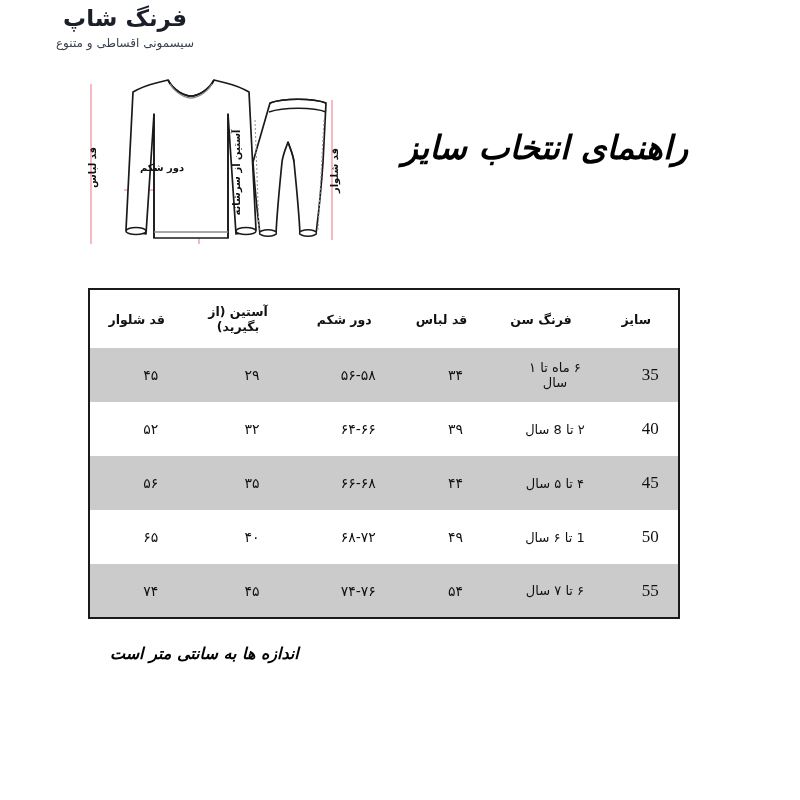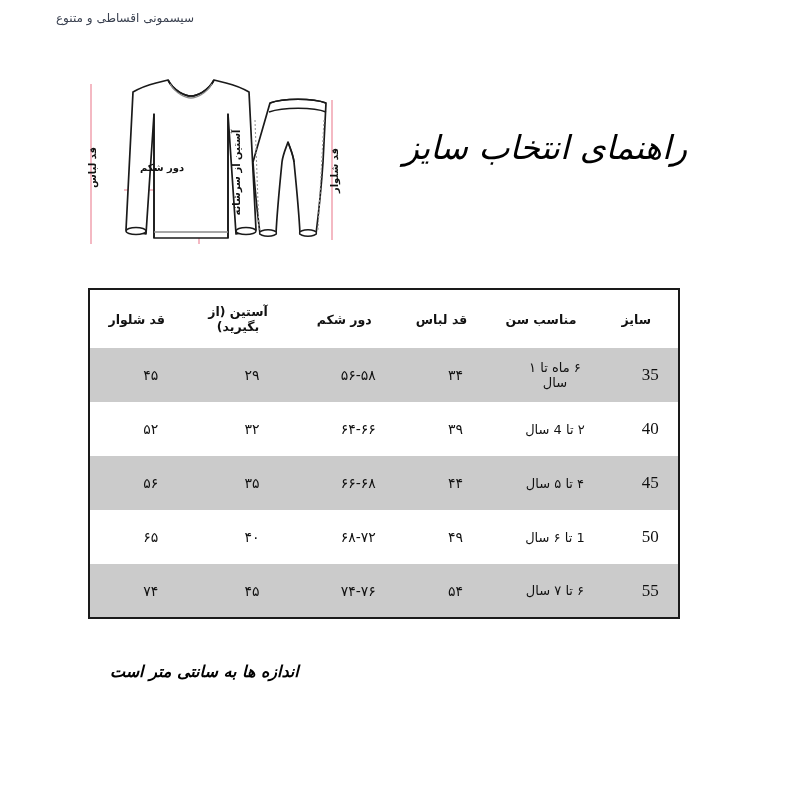--- a/index.html
+++ b/index.html
@@ -41,21 +41,21 @@
   }
 
   
   .main-title {
     position: absolute;
     top: 128px;
     right: 95px;
     width: 320px;
     text-align: center;
     font-size: 33px;
-    font-weight: normal;
+    font-weight: bold;
     font-style: italic;
     color: #000000;
     direction: rtl;
     letter-spacing: -0.5px;
   }
 
   
   .illustration {
     position: absolute;
     left: 78px;
@@ -149,36 +149,36 @@
   col.c-pants   { width: 16.0%; }
 
   
   .notes {
     position: absolute;
     right: 90px;
     top: 645px;
     width: 600px;
     text-align: left;
     direction: rtl;
-    margin-top: 18px;
   }
   .note-line {
     font-size: 16px;
     font-weight: bold;
     font-style: italic;
     color: #000000;
     line-height: 1.1;
     text-align: left;
   }
   .note-line + .note-line { margin-top: 25px; }
 </style>
 </head>
 <body>
 
 <div class="brand">
+  <div class="brand-name">فرنگ شاپ</div>
   <div class="brand-tagline">سیسمونی اقساطی و متنوع</div>
 </div>
 
 <div class="main-title">راهنمای انتخاب سایز</div>
 
 <div class="illustration">
   <svg width="310" height="205" viewBox="0 0 310 205" xmlns="http://www.w3.org/2000/svg">
 
     <line x1="13" y1="22" x2="13" y2="182" stroke="#f2a8b4" stroke-width="1.6"></line>
     <line x1="121" y1="32" x2="121" y2="182" stroke="#f2a8b4" stroke-width="1.6"></line>
@@ -255,39 +255,39 @@
       <col class="c-size">
         <col class="c-age">
         <col class="c-dress">
       <col class="c-waist">
         <col class="c-sleeve">
         <col class="c-pants">
     </colgroup>
     <thead>
       <tr>
         <th>سایز</th>
-        <th>مناسب سن</th>
+        <th>فرنگ سن</th>
         <th>قد لباس</th>
         <th>دور شکم</th>
         <th>آستین (از بگیرید)</th>
         <th>قد شلوار</th>
       </tr>
     </thead>
     <tbody>
       <tr class="alt">
         <td class="size-cell">35</td>
         <td class="age-cell">۶ ماه تا ۱ سال</td>
         <td>۳۴</td>
         <td>۵۶-۵۸</td>
         <td>۲۹</td>
         <td>۴۵</td>
       </tr>
       <tr class="plain">
         <td class="size-cell">40</td>
-        <td class="age-cell">۲ تا 4 سال</td>
+        <td class="age-cell">۲ تا 8 سال</td>
         <td>۳۹</td>
         <td>۶۴-۶۶</td>
         <td>۳۲</td>
         <td>۵۲</td>
       </tr>
       <tr class="alt">
         <td class="size-cell">45</td>
         <td class="age-cell">۴ تا ۵ سال</td>
         <td>۴۴</td>
         <td>۶۶-۶۸</td>

